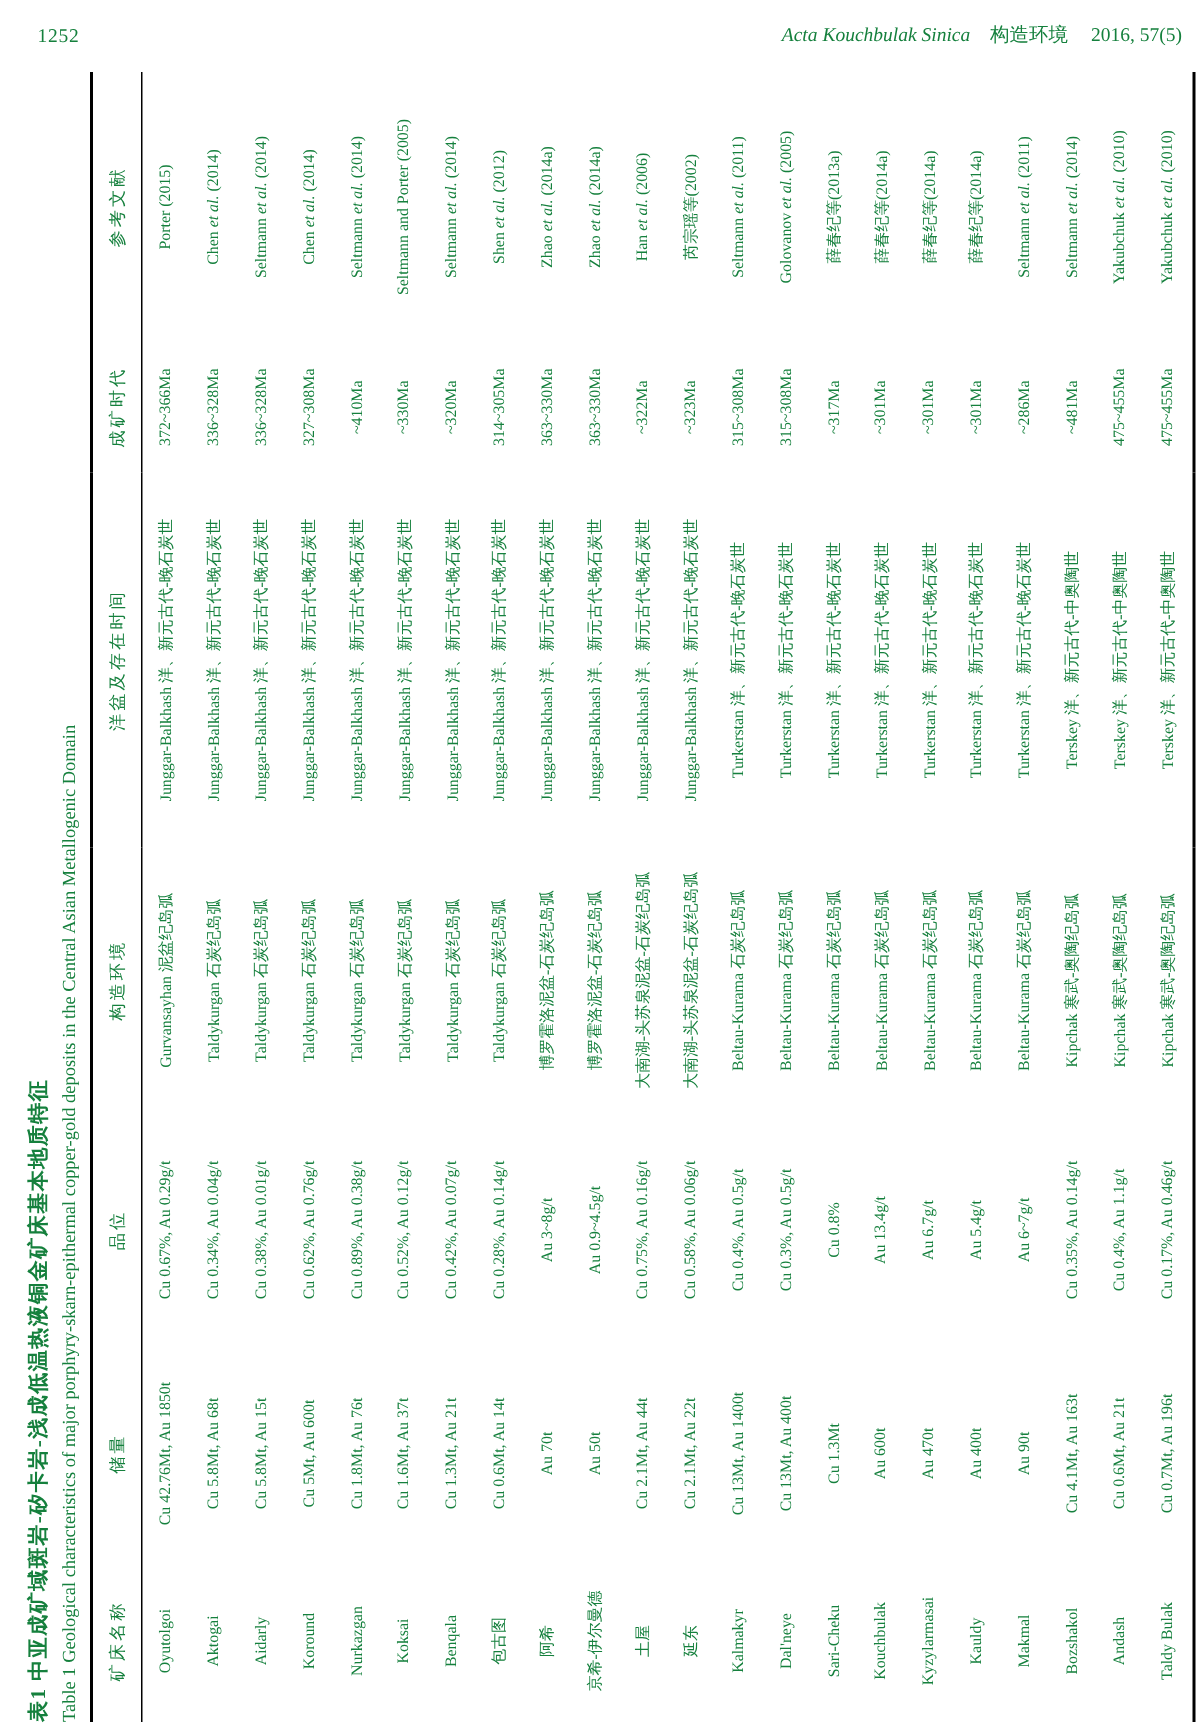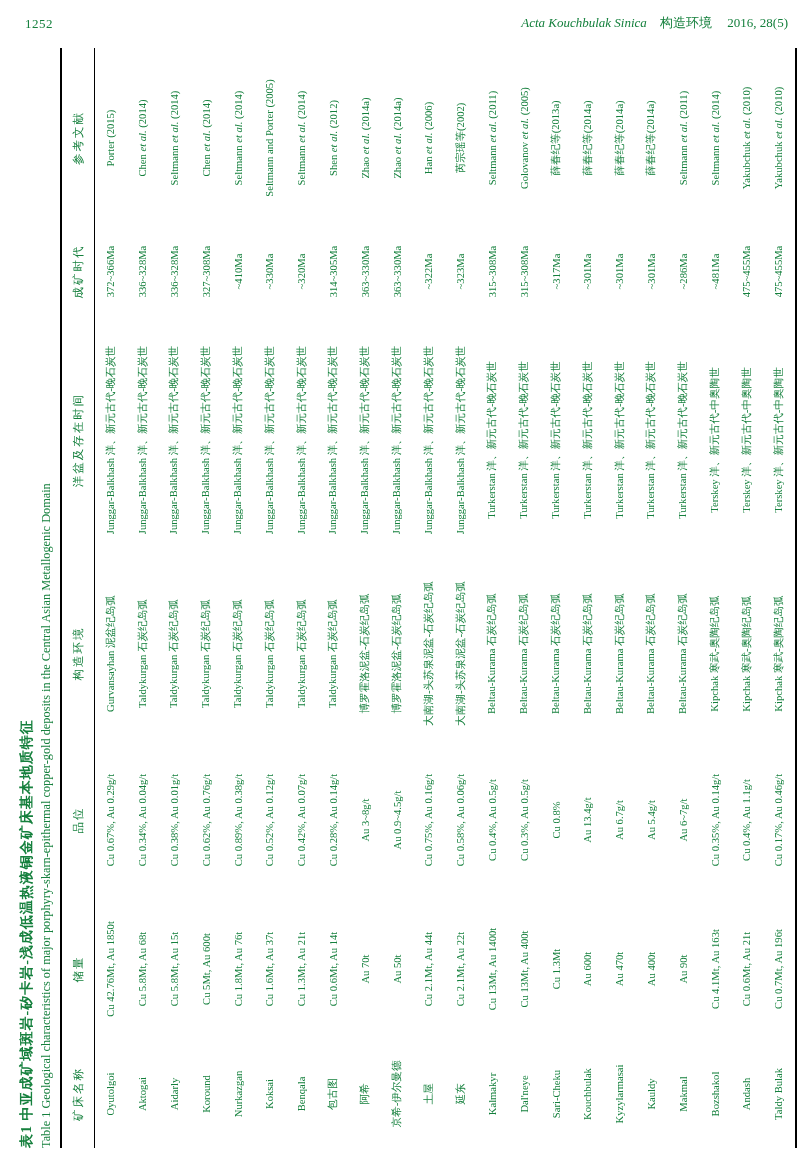--- a/index.html
+++ b/index.html
@@ -43,21 +43,21 @@
 </head>
 <body>
 
 <div class="page">
 
   <div class="running-head">
     <span class="page-number">1252</span>
     <span class="journal-line">
       <span class="latin">Acta Kouchbulak Sinica</span>
       <span class="cjk">构造环境</span>
-      <span class="issue">2016, 28(5)</span>
+      <span class="issue">2016, 57(5)</span>
     </span>
   </div>
 
   <div class="rot-wrap">
     <div class="titles">
       <div class="title-cn">表1 中亚成矿域斑岩-矽卡岩-浅成低温热液铜金矿床基本地质特征</div>
       <div class="title-en">Table 1 Geological characteristics of major porphyry-skarn-epithermal copper-gold deposits in the Central Asian Metallogenic Domain</div>
     </div>
 
     <table class="geo">

